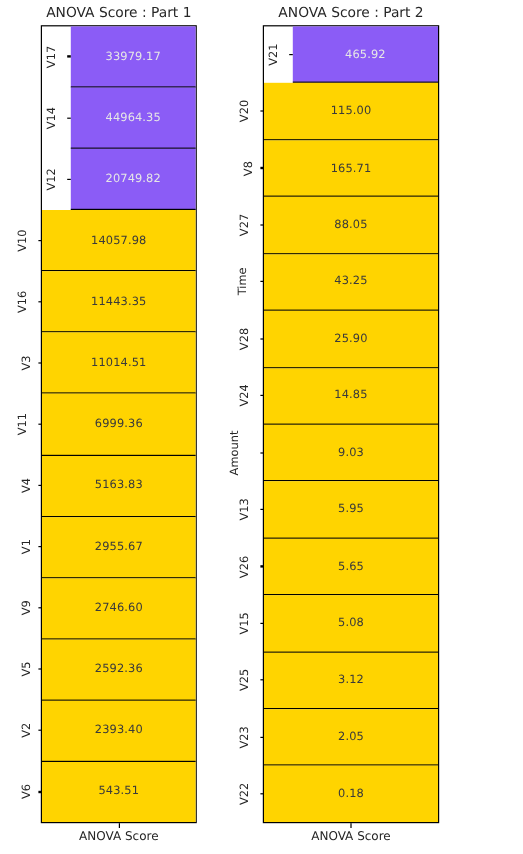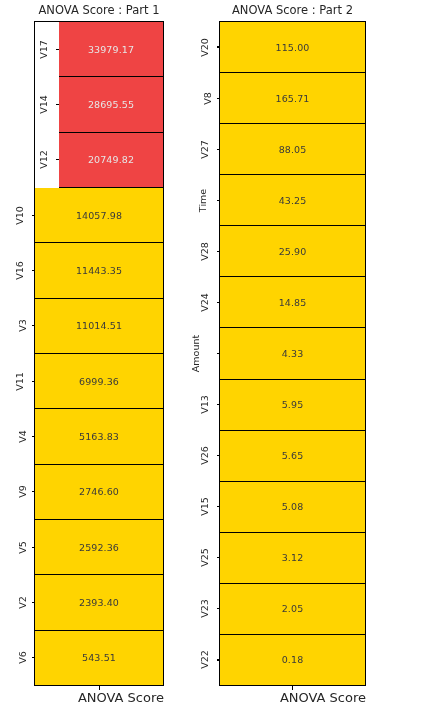--- a/index.html
+++ b/index.html
@@ -63,21 +63,21 @@
     align-items: center;
     justify-content: center;
   }
   .bar-row:last-child { border-bottom: none; }
 
   .bar-value {
     font-size: 9.5px;
     letter-spacing: 0.1px;
     user-select: none;
   }
-  .bar-row.dark { background: #ef4444; margin-left: 24px; }
+  .bar-row.dark { background: #8b5cf6; margin-left: 24px; }
   .bar-row.dark .bar-value { color: #e6e6e6; }
   .bar-row.light { background: #ffd400; }
   .bar-row.light .bar-value { color: #3a3a3a; }
 
   
   .ytick {
     position: absolute;
     right: 100%;
     top: 0;
     height: 100%;
@@ -115,23 +115,23 @@
     background: #000000;
   }
   #panel-left  .xtick-mark { left: 99px;  }
   #panel-right .xtick-mark { left: 107px; }
 
   .xlabel {
     position: absolute;
     top: 690px;
     height: 16px;
     line-height: 16px;
-    font-size: 13px;
+    font-size: 10px;
     color: #262626;
-    text-align: right;
+    text-align: center;
     white-space: nowrap;
   }
   #panel-left  .xlabel { left: 34px; width: 130px; }
   #panel-right .xlabel { left: 34px; width: 147px; }
 </style>
 </head>
 <body>
 
 <div class="figure">
 
@@ -143,21 +143,21 @@
             <span class="ylabel">V17</span>
             <div class="tickmark"></div>
           </div>
           <span class="bar-value">33979.17</span>
         </div>
         <div class="bar-row dark">
           <div class="ytick">
             <span class="ylabel">V14</span>
             <div class="tickmark"></div>
           </div>
-          <span class="bar-value">28695.55</span>
+          <span class="bar-value">44964.35</span>
         </div>
         <div class="bar-row dark">
           <div class="ytick">
             <span class="ylabel">V12</span>
             <div class="tickmark"></div>
           </div>
           <span class="bar-value">20749.82</span>
         </div>
         <div class="bar-row light">
           <div class="ytick">
@@ -186,20 +186,27 @@
             <div class="tickmark"></div>
           </div>
           <span class="bar-value">6999.36</span>
         </div>
         <div class="bar-row light">
           <div class="ytick">
             <span class="ylabel">V4</span>
             <div class="tickmark"></div>
           </div>
           <span class="bar-value">5163.83</span>
+        </div>
+        <div class="bar-row light">
+          <div class="ytick">
+            <span class="ylabel">V1</span>
+            <div class="tickmark"></div>
+          </div>
+          <span class="bar-value">2955.67</span>
         </div>
         <div class="bar-row light">
           <div class="ytick">
             <span class="ylabel">V9</span>
             <div class="tickmark"></div>
           </div>
           <span class="bar-value">2746.60</span>
         </div>
         <div class="bar-row light">
           <div class="ytick">
@@ -223,20 +230,27 @@
           <span class="bar-value">543.51</span>
         </div>
       </div>
     <div class="xtick-mark"></div>
     <div class="xlabel">ANOVA Score</div>
   </div>
 
   <div class="panel" id="panel-right">
     <div class="panel-title">ANOVA Score : Part 2</div>
     <div class="axes">
+        <div class="bar-row dark">
+          <div class="ytick">
+            <span class="ylabel">V21</span>
+            <div class="tickmark"></div>
+          </div>
+          <span class="bar-value">465.92</span>
+        </div>
         <div class="bar-row light">
           <div class="ytick">
             <span class="ylabel">V20</span>
             <div class="tickmark"></div>
           </div>
           <span class="bar-value">115.00</span>
         </div>
         <div class="bar-row light">
           <div class="ytick">
             <span class="ylabel">V8</span>
@@ -270,21 +284,21 @@
             <span class="ylabel">V24</span>
             <div class="tickmark"></div>
           </div>
           <span class="bar-value">14.85</span>
         </div>
         <div class="bar-row light">
           <div class="ytick">
             <span class="ylabel">Amount</span>
             <div class="tickmark"></div>
           </div>
-          <span class="bar-value">4.33</span>
+          <span class="bar-value">9.03</span>
         </div>
         <div class="bar-row light">
           <div class="ytick">
             <span class="ylabel">V13</span>
             <div class="tickmark"></div>
           </div>
           <span class="bar-value">5.95</span>
         </div>
         <div class="bar-row light">
           <div class="ytick">

